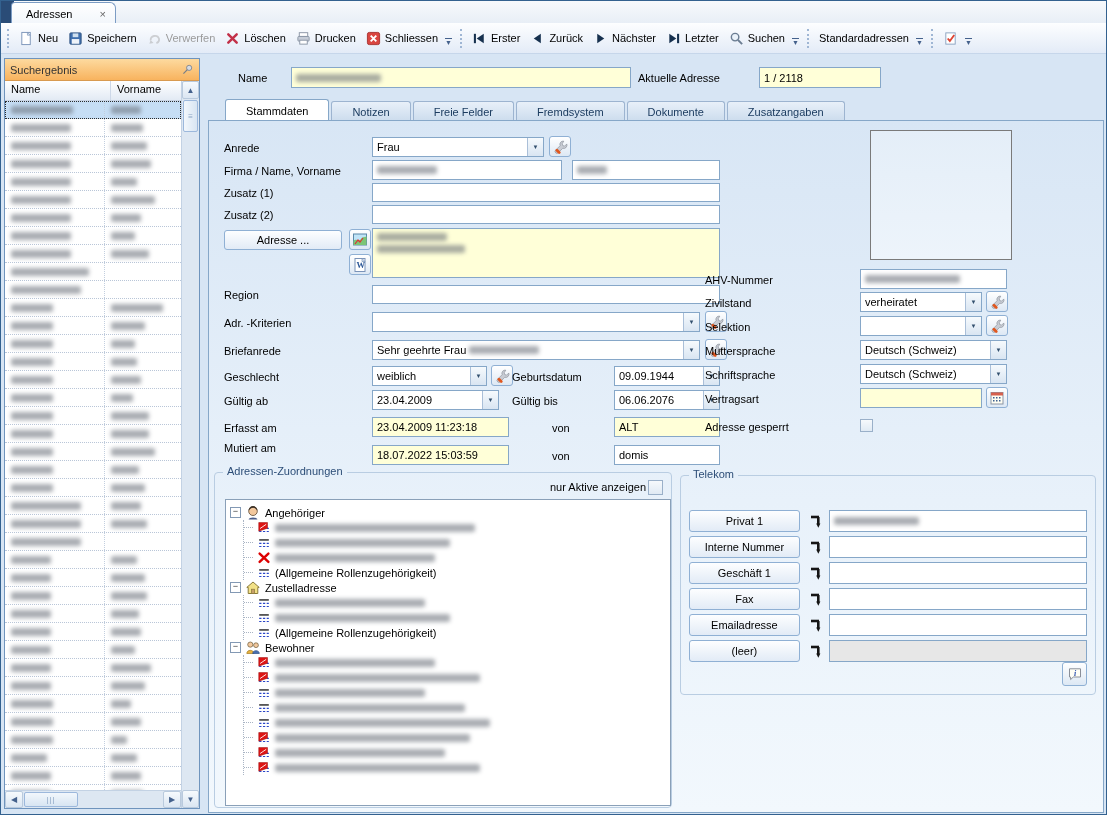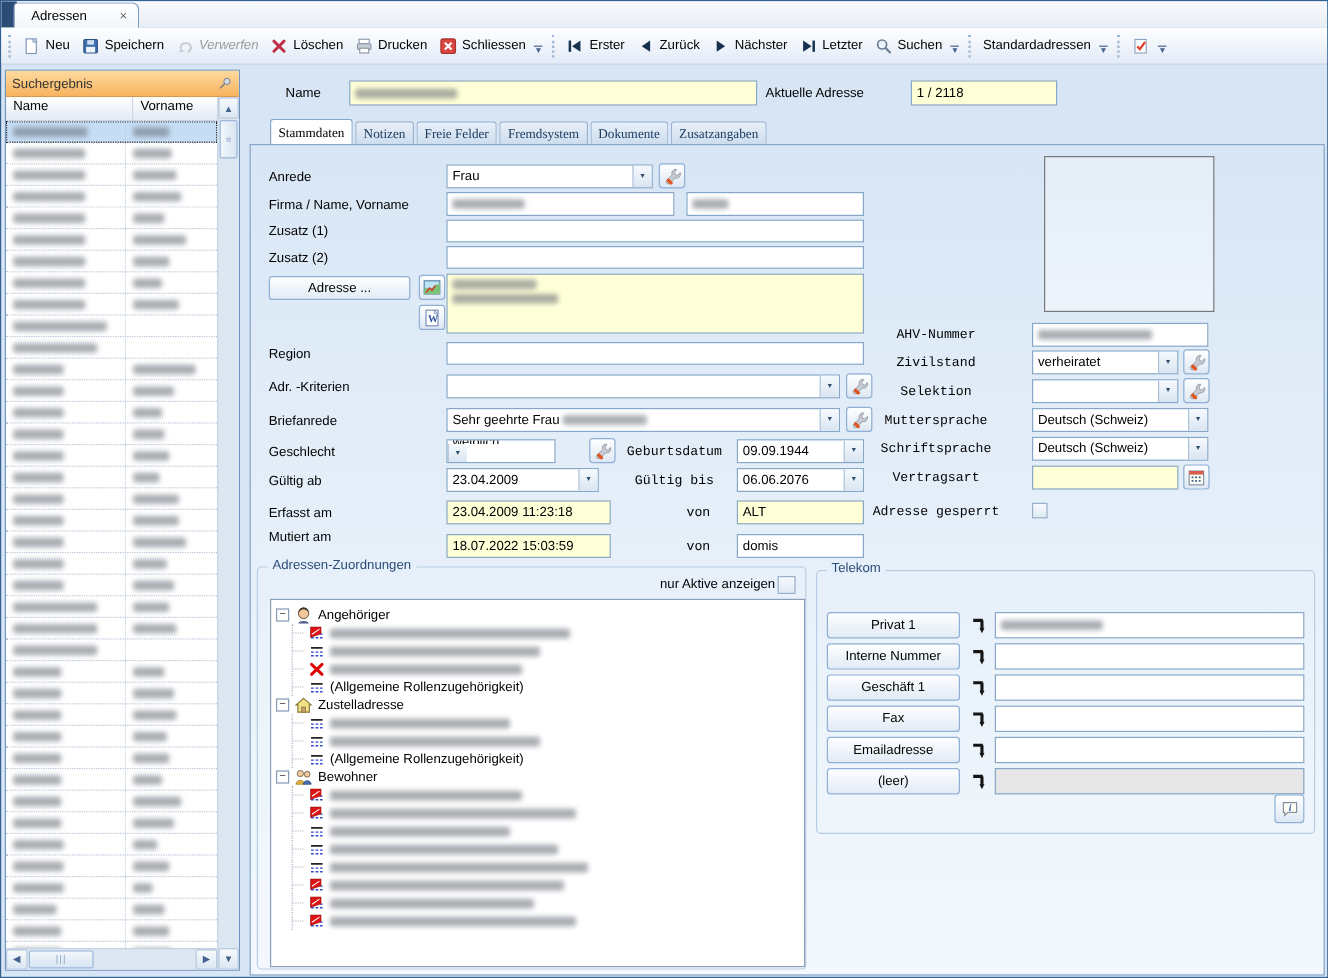--- a/index.html
+++ b/index.html
@@ -10,21 +10,21 @@
   .tabstrip{position:absolute;left:0;top:0;right:0;height:22px;background:linear-gradient(#f7f9fc,#e8eef6);border-bottom:1px solid #9cb6d6;}
   .tabstrip .corner{position:absolute;left:0;top:0;width:13px;height:22px;background:#2a4c77;}
   .doc-tab{position:absolute;left:10px;top:1px;height:21px;display:flex;align-items:center;gap:27px;padding:0 9px 0 14px;
        background:linear-gradient(#ffffff,#f2f6fb);border:1px solid #7c9cc4;border-bottom:none;border-radius:4px 6px 0 0;}
   .doc-tab .t-close{color:#666;font-size:11px;cursor:default;}
   
   .toolbar{position:absolute;left:0;top:22px;right:0;height:30px;display:flex;align-items:center;padding:0 2px;
        background:linear-gradient(#fdfeff,#e3ebf7);border-bottom:1px solid #c6d6ea;}
   .tb-grip{width:0;height:19px;border-left:2px dotted #9fb6d4;margin:0 5px 0 4px;}
   .tb-btn{display:flex;align-items:center;gap:4px;padding:3px 5px;border-radius:3px;white-space:nowrap;}
-  .tb-btn.disabled{color:#9b9b9b;font-style:italic;}
+  .tb-btn.disabled{color:#9b9b9b;}
   .tb-btn.disabled svg{opacity:.45;filter:grayscale(1);}
   .tb-overflow{display:flex;flex-direction:column;align-items:center;line-height:4px;font-size:7px;color:#44618c;margin:6px 4px 0 2px;}
   .tb-overflow .bar{width:7px;border-top:1px solid #44618c;margin-bottom:2px;}
   .ico{display:inline-flex;align-items:center;justify-content:center;}
   
   .search-panel{position:absolute;left:3px;top:57px;width:194px;bottom:5px;border:1px solid #6f94bd;background:#fff;display:flex;flex-direction:column;}
   .sp-header{height:21px;flex:0 0 21px;background:linear-gradient(#fdda9f,#f8b35e);border-bottom:1px solid #d89a50;
        display:flex;align-items:center;justify-content:space-between;padding:0 5px;color:#333;}
   .sp-main{flex:1;display:flex;min-height:0;}
   .sp-left{flex:1;display:flex;flex-direction:column;min-width:0;}
@@ -43,25 +43,25 @@
        display:flex;align-items:center;justify-content:center;color:#8aa4c4;font-size:8px;}
   .sp-hscroll{height:17px;flex:0 0 17px;background:#dde7f2;border-top:1px solid #c3d2e4;display:flex;align-items:stretch;}
   .h-thumb{width:52px;margin:1px;background:linear-gradient(#f2f7fc,#d8e5f2);border:1px solid #9cb8dc;border-radius:2px;
        display:flex;align-items:center;justify-content:center;color:#8aa4c4;font-size:8px;letter-spacing:1px;}
   .h-track{flex:1;}
   
   .field{background:#fff;border:1px solid #86a7c8;display:flex;align-items:center;padding:0 4px;overflow:hidden;white-space:nowrap;}
   .yellow{background:#ffffd8;}
   .gray{background:#e7e7e7;}
   .lbl{position:absolute;white-space:nowrap;}
-  .lbl.r{text-align:center;font-family:Liberation Mono, monospace;}
+  .lbl.r{text-align:left;}
   
   .tabs-row{position:absolute;left:224px;top:99px;height:21px;display:flex;align-items:flex-end;}
-  .tab{height:19px;display:flex;align-items:center;padding:0 6px;margin-right:2px;background:linear-gradient(#e8f0f9,#ccdced);
-       border:1px solid #9db4d0;border-bottom:none;border-radius:3px 3px 0 0;color:#1c3c60;font-family:Liberation Serif, serif;}
+  .tab{height:19px;display:flex;align-items:center;padding:0 20px;margin-right:2px;background:linear-gradient(#e8f0f9,#ccdced);
+       border:1px solid #9db4d0;border-bottom:none;border-radius:3px 3px 0 0;color:#1c3c60;}
   .tab.active{height:21px;background:#fff;border-color:#86a7c8;color:#000;}
   .tab.active::first-letter{text-decoration:underline;}
   
   .content{position:absolute;left:207px;top:119px;width:894px;height:691px;border:1px solid #86a7c8;
        background:linear-gradient(#d8e6f5 0%,#e8f1fa 55%,#f2f8fd 100%);}
   .combo{display:flex;align-items:stretch;background:#fff;border:1px solid #86a7c8;overflow:hidden;}
   .combo .ct{flex:1;display:flex;align-items:center;padding:0 4px;overflow:hidden;white-space:nowrap;}
   .combo .ca{width:15px;flex:0 0 15px;border-left:1px solid #aabfd8;background:linear-gradient(#f6fafd,#d9e5f2);
        display:flex;align-items:center;justify-content:center;font-size:6px;color:#33506e;}
   .mini-btn{border:1px solid #8fb0d4;border-radius:3px;background:linear-gradient(#ffffff,#dde8f4);
@@ -660,21 +660,21 @@
     <div class="mini-btn abs wrench" style="left:496px;top:218px;width:22px;height:21px;">
         <span class="ico">
           <svg width="15" height="15" viewBox="0 0 16 16" xmlns="http://www.w3.org/2000/svg">
             <path d="M11.5 2.3 a3.5 3.5 0 0 0 -3.9 4.8 L3 11.7 a2 2 0 1 0 2.8 2.8 l4.6-4.6 a3.5 3.5 0 0 0 4.3-4.6 l-2.3 2.3 -2-.6 -.6-2 z" fill="#c8ccd4" stroke="#8a8f99" stroke-width=".7"></path>
             <path d="M4.2 12 l2.4 2.4" stroke="#e0571f" stroke-width="3" stroke-linecap="round"></path>
           </svg>
         </span>
       </div>
 
     <div class="lbl" style="left:15px;top:250px;">Geschlecht</div>
-    <div class="combo abs" style="left:163px;top:245px;width:91px;height:20px;flex-direction:column;">
+    <div class="combo abs" style="left:163px;top:245px;width:115px;height:20px;">
       <span class="ct">weiblich</span>
         <span class="ca">▼</span>
     </div>
     <div class="mini-btn abs wrench" style="left:282px;top:244px;width:22px;height:21px;">
         <span class="ico">
           <svg width="15" height="15" viewBox="0 0 16 16" xmlns="http://www.w3.org/2000/svg">
             <path d="M11.5 2.3 a3.5 3.5 0 0 0 -3.9 4.8 L3 11.7 a2 2 0 1 0 2.8 2.8 l4.6-4.6 a3.5 3.5 0 0 0 4.3-4.6 l-2.3 2.3 -2-.6 -.6-2 z" fill="#c8ccd4" stroke="#8a8f99" stroke-width=".7"></path>
             <path d="M4.2 12 l2.4 2.4" stroke="#e0571f" stroke-width="3" stroke-linecap="round"></path>
           </svg>
         </span>

